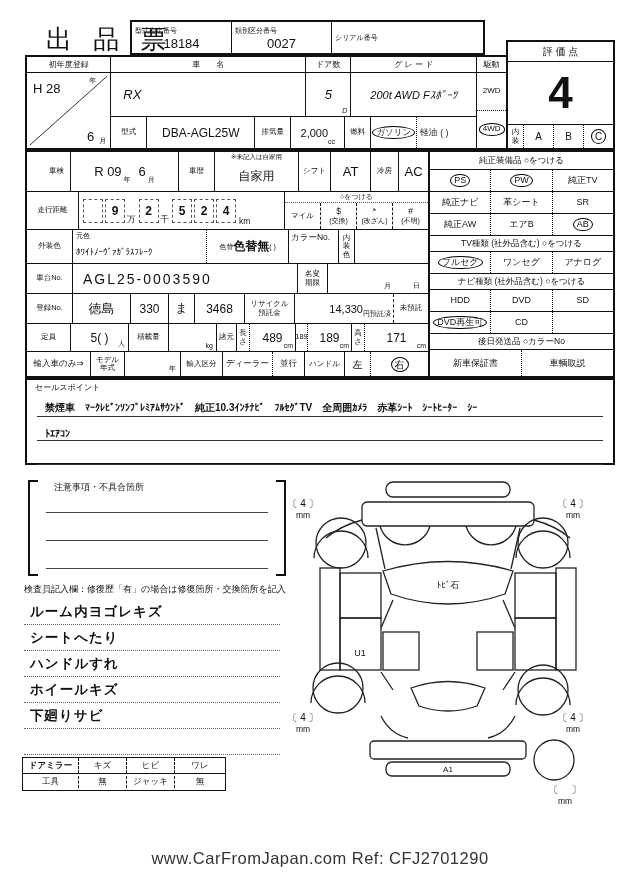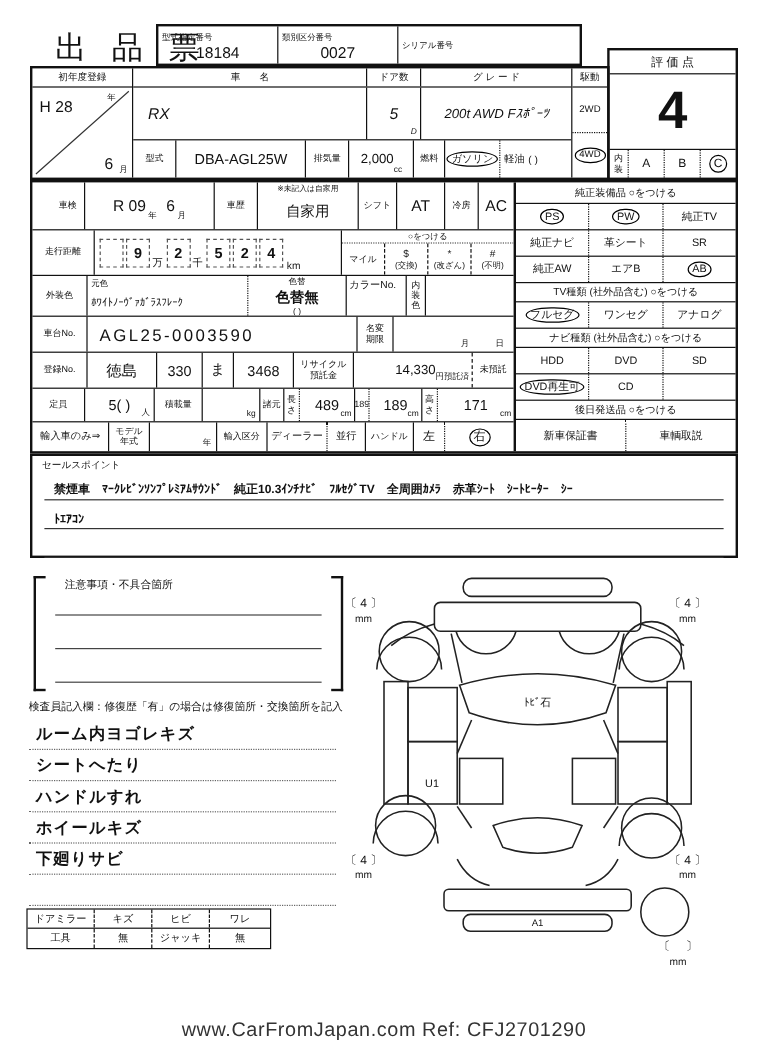--- a/index.html
+++ b/index.html
@@ -186,21 +186,21 @@
           </div>
         </div>
       </div>
 
       <div class="row" style="height:34px;">
         <div class="cell lb" style="width:46px;">外装色</div>
         <div class="cell" style="width:134px;flex-direction:column;align-items:stretch;border-right-style:dotted;">
           <div class="sm" style="padding:1px 0 0 3px;">元色</div>
           <div style="flex:1;display:flex;align-items:center;padding-left:3px;font-size:9px;">ﾎﾜｲﾄﾉｰｳﾞｧｶﾞﾗｽﾌﾚｰｸ</div>
         </div>
-        <div class="cell" style="width:82px;flex-direction:column;">
+        <div class="cell" style="width:82px;flex-direction:row;">
           <span class="sm">色替</span>
           <span class="v12" style="font-weight:600;">色替無</span>
           <span class="sm">(            )</span>
         </div>
         <div class="cell" style="width:50px;align-items:flex-start;justify-content:flex-start;">
           <span class="s8" style="padding:2px 0 0 2px;">カラーNo.</span>
         </div>
         <div class="cell lb" style="width:16px;">内
 装
 色</div>
@@ -346,21 +346,21 @@
         <div class="eqc">
             <span class="ci" data-on="true">DVD再生可</span>
           </div>
         <div class="eqc">
             <span class="ci" data-on="false">CD</span>
           </div>
         <div class="eqc">
             <span class="ci" data-on="false"></span>
           </div>
       </div>
-      <div class="eqh" style="height:16px;">後日発送品 ○をつける</div>
+      <div class="eqh" style="height:16px;">後日発送品 ○カラーNo</div>
       <div class="eqrow" style="flex:1;border-bottom:none;">
         <div class="eqc">新車保証書</div>
         <div class="eqc">車輌取説</div>
       </div>
     </div>
   </div>
 
   <div class="abs b2" style="left:0;top:360px;width:590px;height:87px;">
     <div style="font-size:8px;padding:2px 0 0 8px;">セールスポイント</div>
     <div style="margin:0 10px;">
@@ -385,26 +385,26 @@
   <div class="insrow">ルーム内ヨゴレキズ</div>
   <div class="insrow">シートへたり</div>
   <div class="insrow">ハンドルすれ</div>
   <div class="insrow">ホイールキズ</div>
   <div class="insrow">下廻りサビ</div>
   <div class="insrow"></div>
 </div>
 
 <div class="abs" style="left:22px;top:757px;width:204px;border:1.5px solid #111;">
   <div style="display:flex;height:16px;border-bottom:1px solid #111;">
-    <div class="cell ds s8" style="width:56px;">ドアミラー</div>
+    <div class="cell ds s8" style="width:56px;font-weight:bold;">ドアミラー</div>
     <div class="cell ds s8" style="width:48px;">キズ</div>
     <div class="cell ds s8" style="width:48px;">ヒビ</div>
     <div class="cell last s8" style="flex:1;">ワレ</div>
   </div>
-  <div style="display:flex;height:16px;">
+  <div style="display:flex;height:16px;align-items:center;">
     <div class="cell ds s8" style="width:56px;">工具</div>
     <div class="cell ds s8" style="width:48px;">無</div>
     <div class="cell ds s8" style="width:48px;">ジャッキ</div>
     <div class="cell last s8" style="flex:1;">無</div>
   </div>
 </div>
 
 <svg class="car" width="300" height="335" viewBox="0 0 300 335">
 
   <rect x="88" y="6" width="124" height="15" rx="7"></rect>

